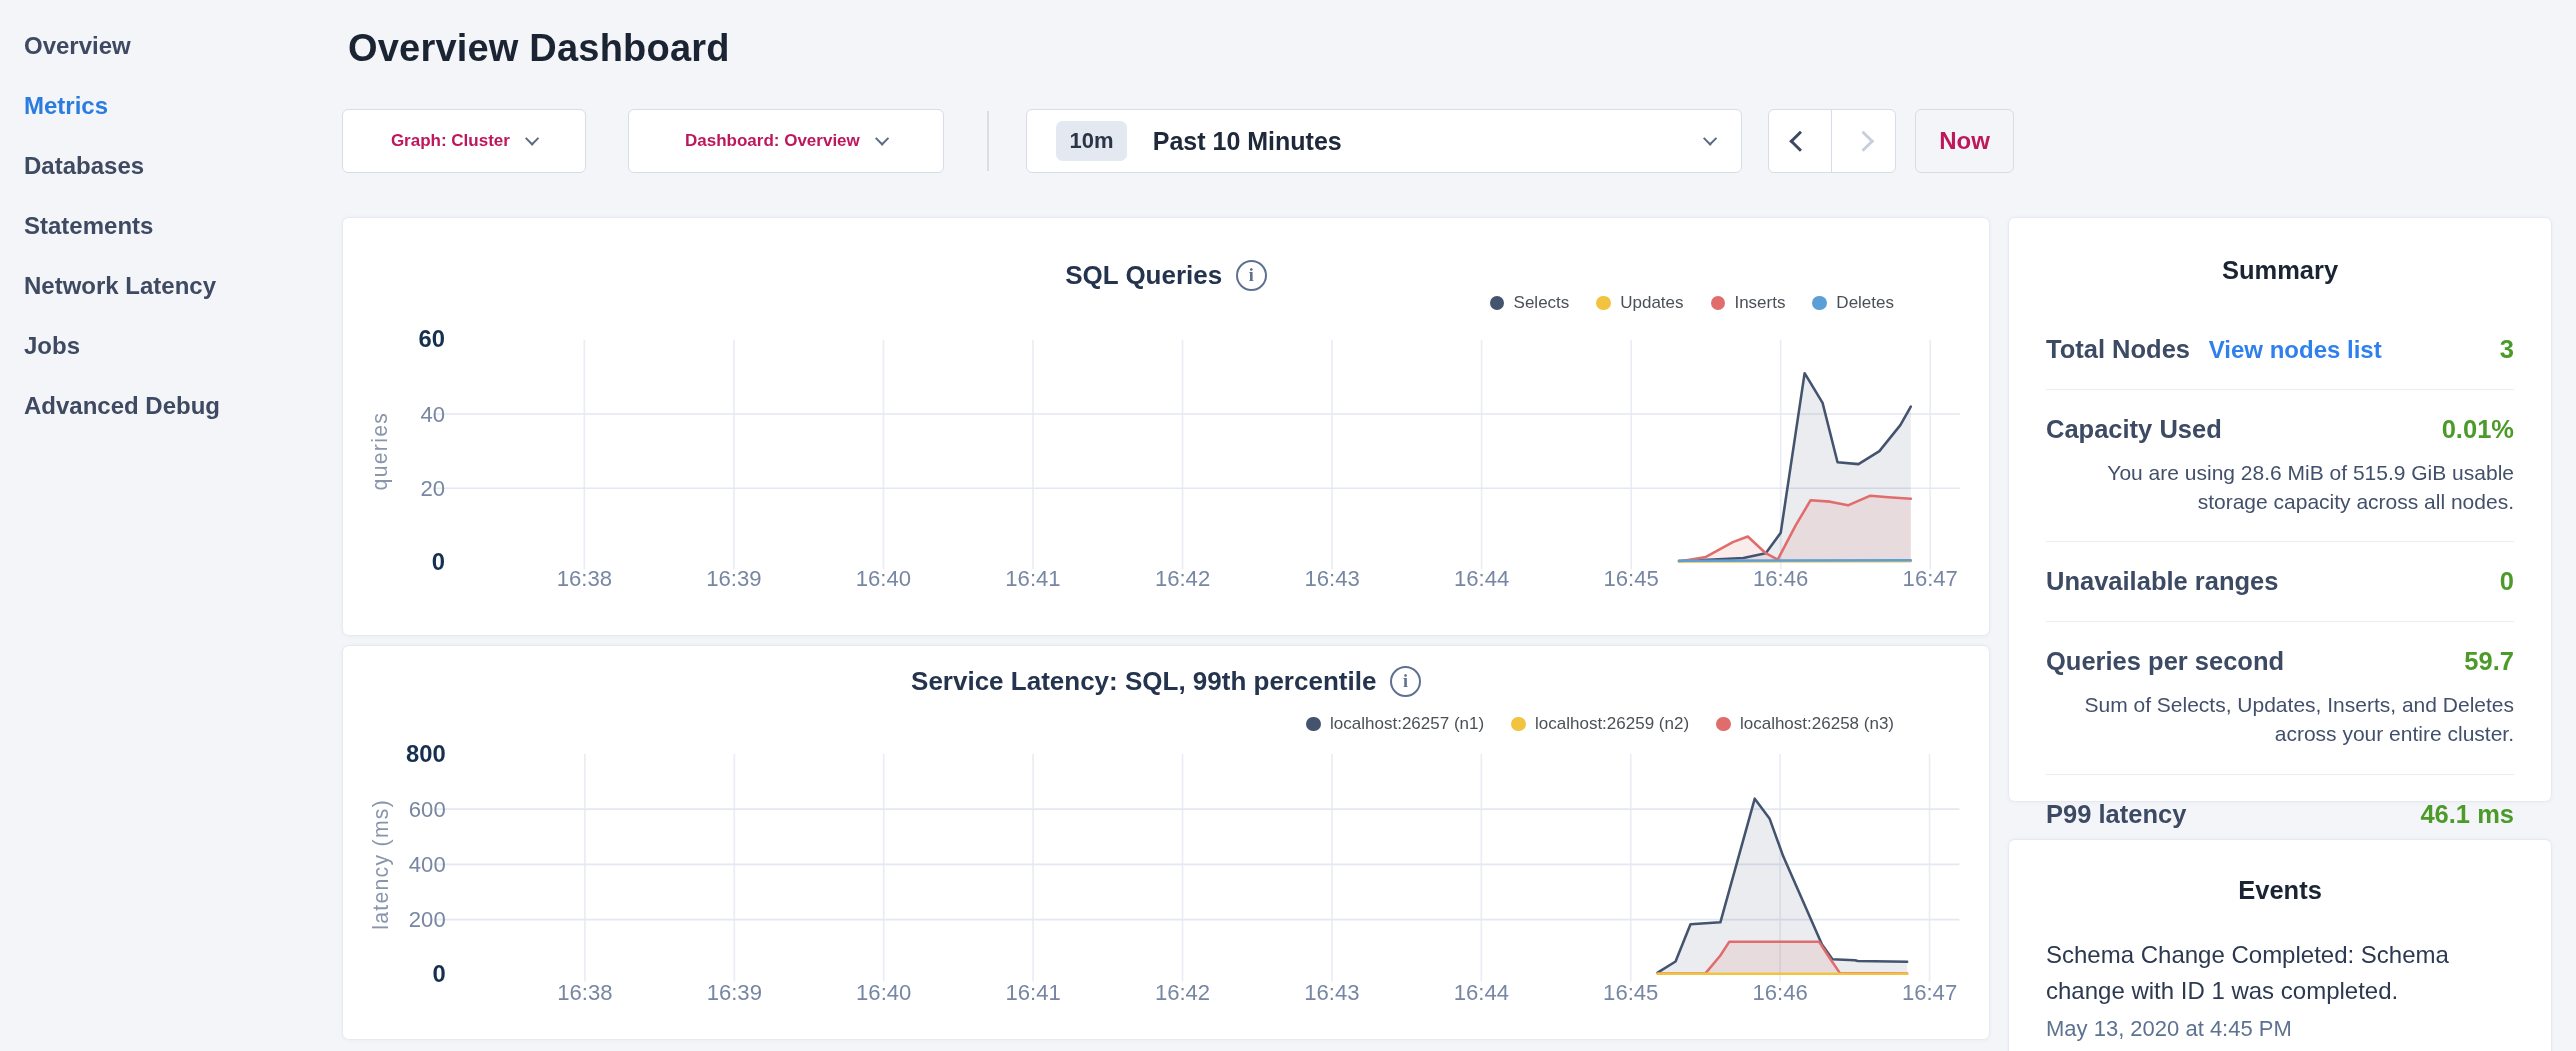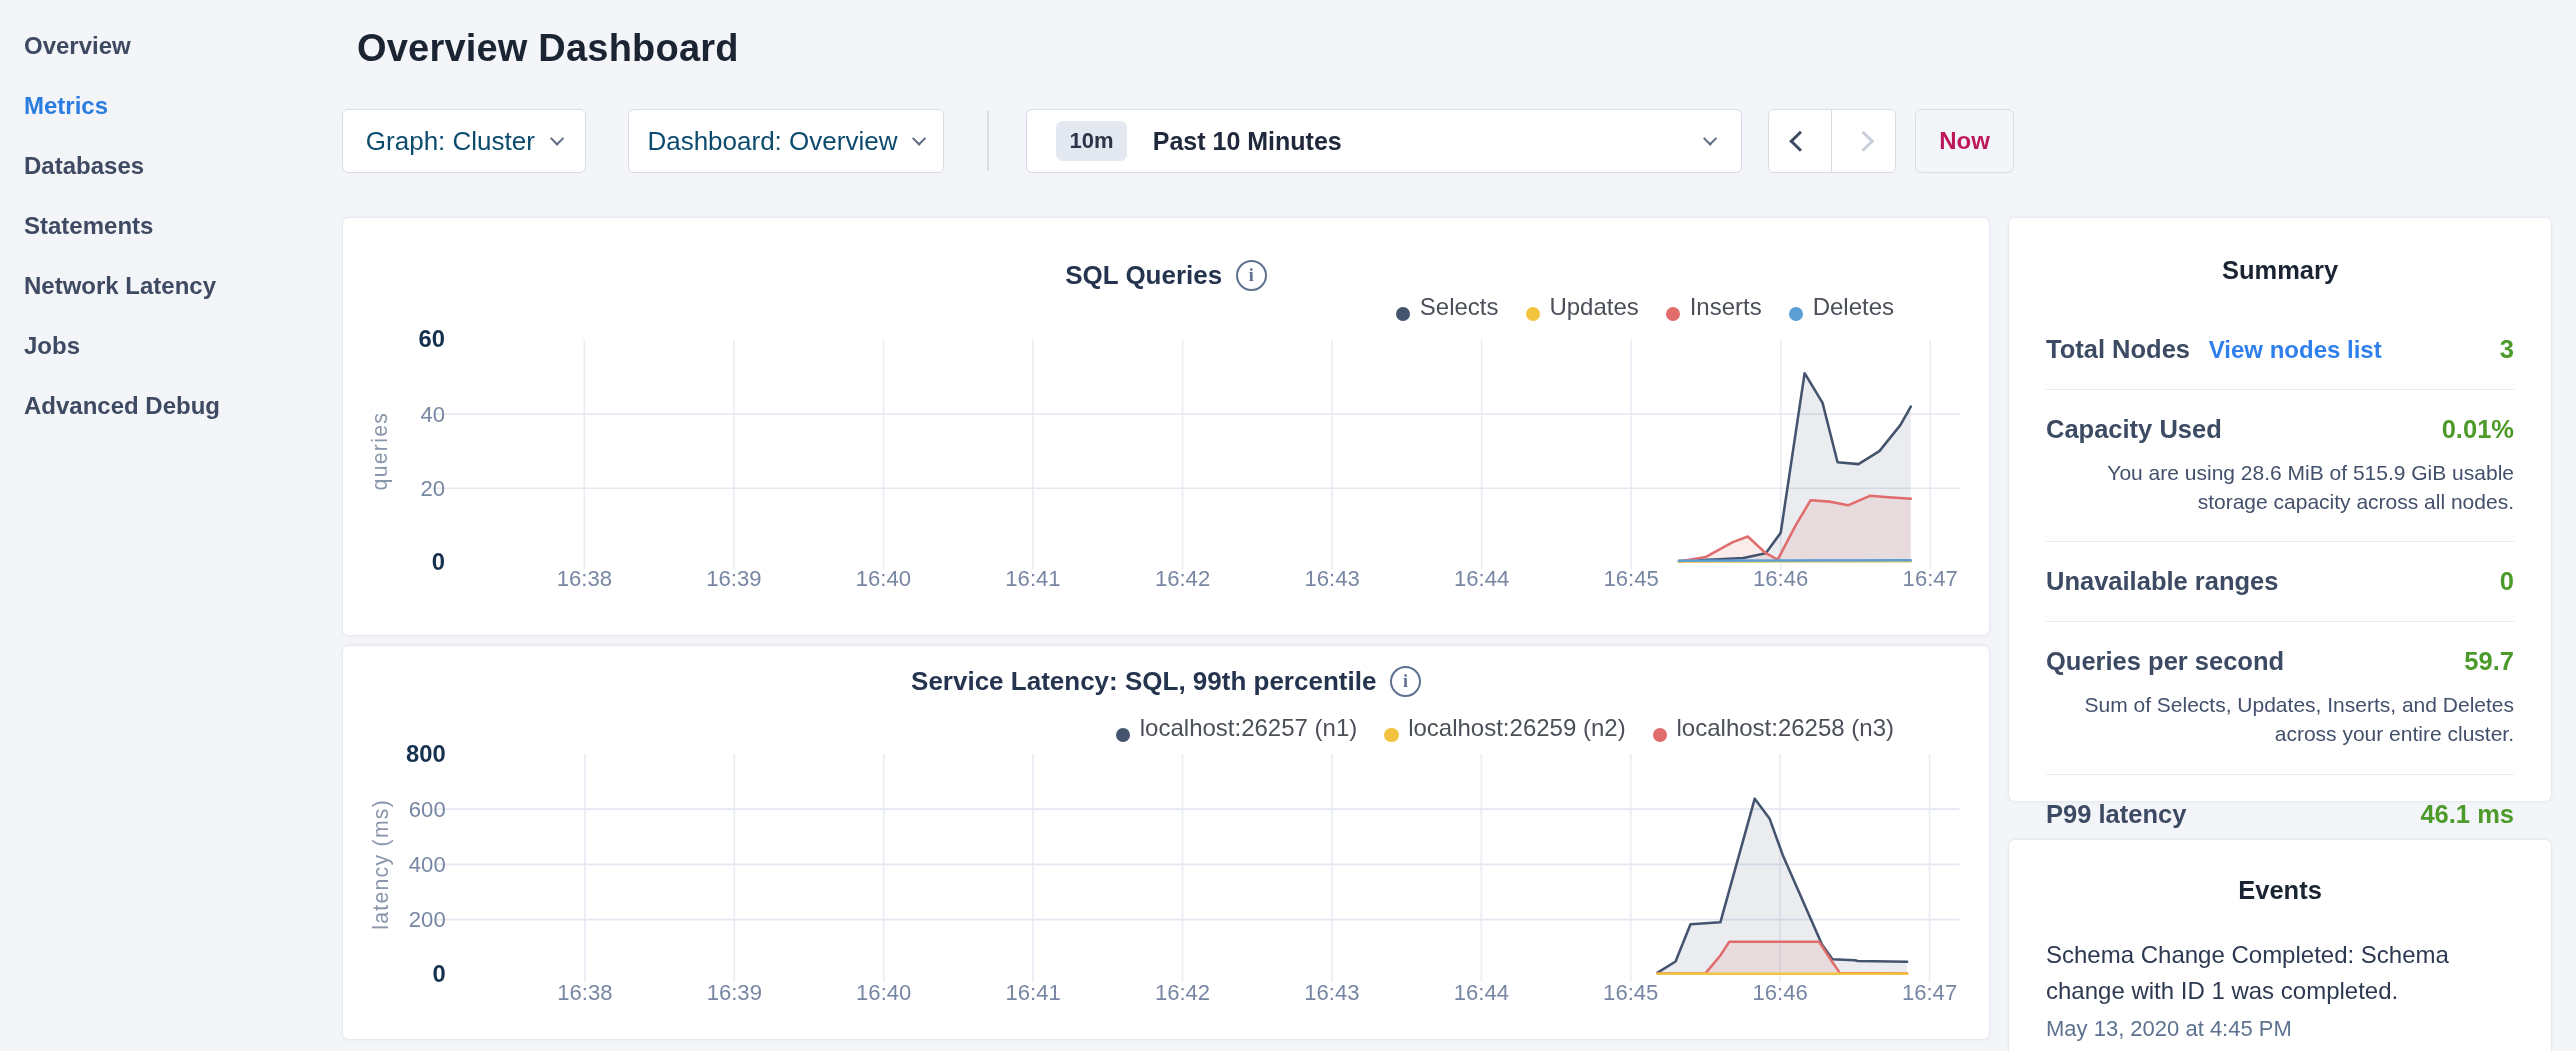--- a/index.html
+++ b/index.html
@@ -12,28 +12,28 @@
     overflow:hidden;
   }
   
   .sidebar { position:absolute; left:0; top:0; width:332px; padding-top:16px; }
   .nav-item {
     height:60px; display:flex; align-items:center; padding-left:24px;
     font-size:24px; font-weight:600; color:#3e4a61; cursor:pointer;
   }
   .nav-item.active { color:#2a7ce0; }
   
-  .page-title { position:absolute; left:357px; top:27px; font-size:38px; font-weight:700; color:#1b2433; letter-spacing:0.2px; }
+  .page-title { position:absolute; left:348px; top:27px; font-size:38px; font-weight:700; color:#1b2433; letter-spacing:0.2px; }
   
   .ctl {
     position:absolute; top:109px; height:64px; background:#fff;
     border:1.7px solid #d8dce5; border-radius:6px;
     display:flex; align-items:center; justify-content:center; cursor:pointer;
   }
-  .dd-label { font-size:26px; font-weight:400; color:#0c4a6e; }
+  .dd-label { font-size:17px; font-weight:700; color:#be185d; }
   .chev { display:inline-block; width:10.2px; height:10.2px; border:solid #5c6a82; border-width:0 2.6px 2.6px 0; }
   .chev.down  { transform:rotate(45deg) translate(-1.7px,-1.7px); }
   .chev.left  { width:14.5px; height:14.5px; border-width:0 3.4px 3.4px 0; border-color:#3c4961; transform:rotate(135deg); }
   .chev.right { width:14.5px; height:14.5px; border-width:0 3.4px 3.4px 0; border-color:#c8cfdb; transform:rotate(-45deg); }
   #dd-graph { left:342px; width:244px; gap:17px; }
   #dd-dashboard { left:628px; width:316px; gap:17px; }
   .v-divider { position:absolute; left:987px; top:111px; height:60px; width:1.7px; background:#d9dde5; }
   #time-box { left:1026px; width:716px; justify-content:flex-start; padding:0 29px; }
   .time-badge {
     background:#e4e8f0; border-radius:6.8px; padding:6.8px 13.6px;
@@ -60,21 +60,21 @@
   #card-lat .chart-title-row { top:19.6px; }
   .chart-title { font-size:26px; font-weight:700; color:#25344e; }
   .info-icon {
     width:31px; height:31px; border:2.6px solid #5e7090; border-radius:50%;
     color:#5e7090; font-size:18px; font-weight:700; font-family:"Liberation Serif", serif;
     display:flex; align-items:center; justify-content:center; cursor:pointer;
   }
   .legend { position:absolute; right:95px; display:flex; gap:27px; align-items:center; }
   #legend-sql { top:75px; }
   #legend-lat { top:68px; }
-  .legend-item { display:flex; align-items:flex-end; gap:9.4px; font-size:24px; color:#4b5058; }
+  .legend-item { display:flex; align-items:center; gap:9.4px; font-size:17px; color:#4b5058; }
   .legend-dot { width:14.5px; height:14.5px; border-radius:50%; }
   svg.chart { position:absolute; left:0; }
   #svg-sql { top:102px; }
   #svg-lat { top:85px; }
   
   .side-heading { text-align:center; font-size:25.5px; font-weight:700; color:#1b2433; padding-top:12px; }
   .srow { padding:25px 0; border-bottom:1.7px solid #e9ecf1;text-align:right; }
   .srow:last-child { border-bottom:none; }
   .srow-top { display:flex; align-items:baseline; }
   .slabel { font-size:25.5px; font-weight:700; color:#3c4a63; }

